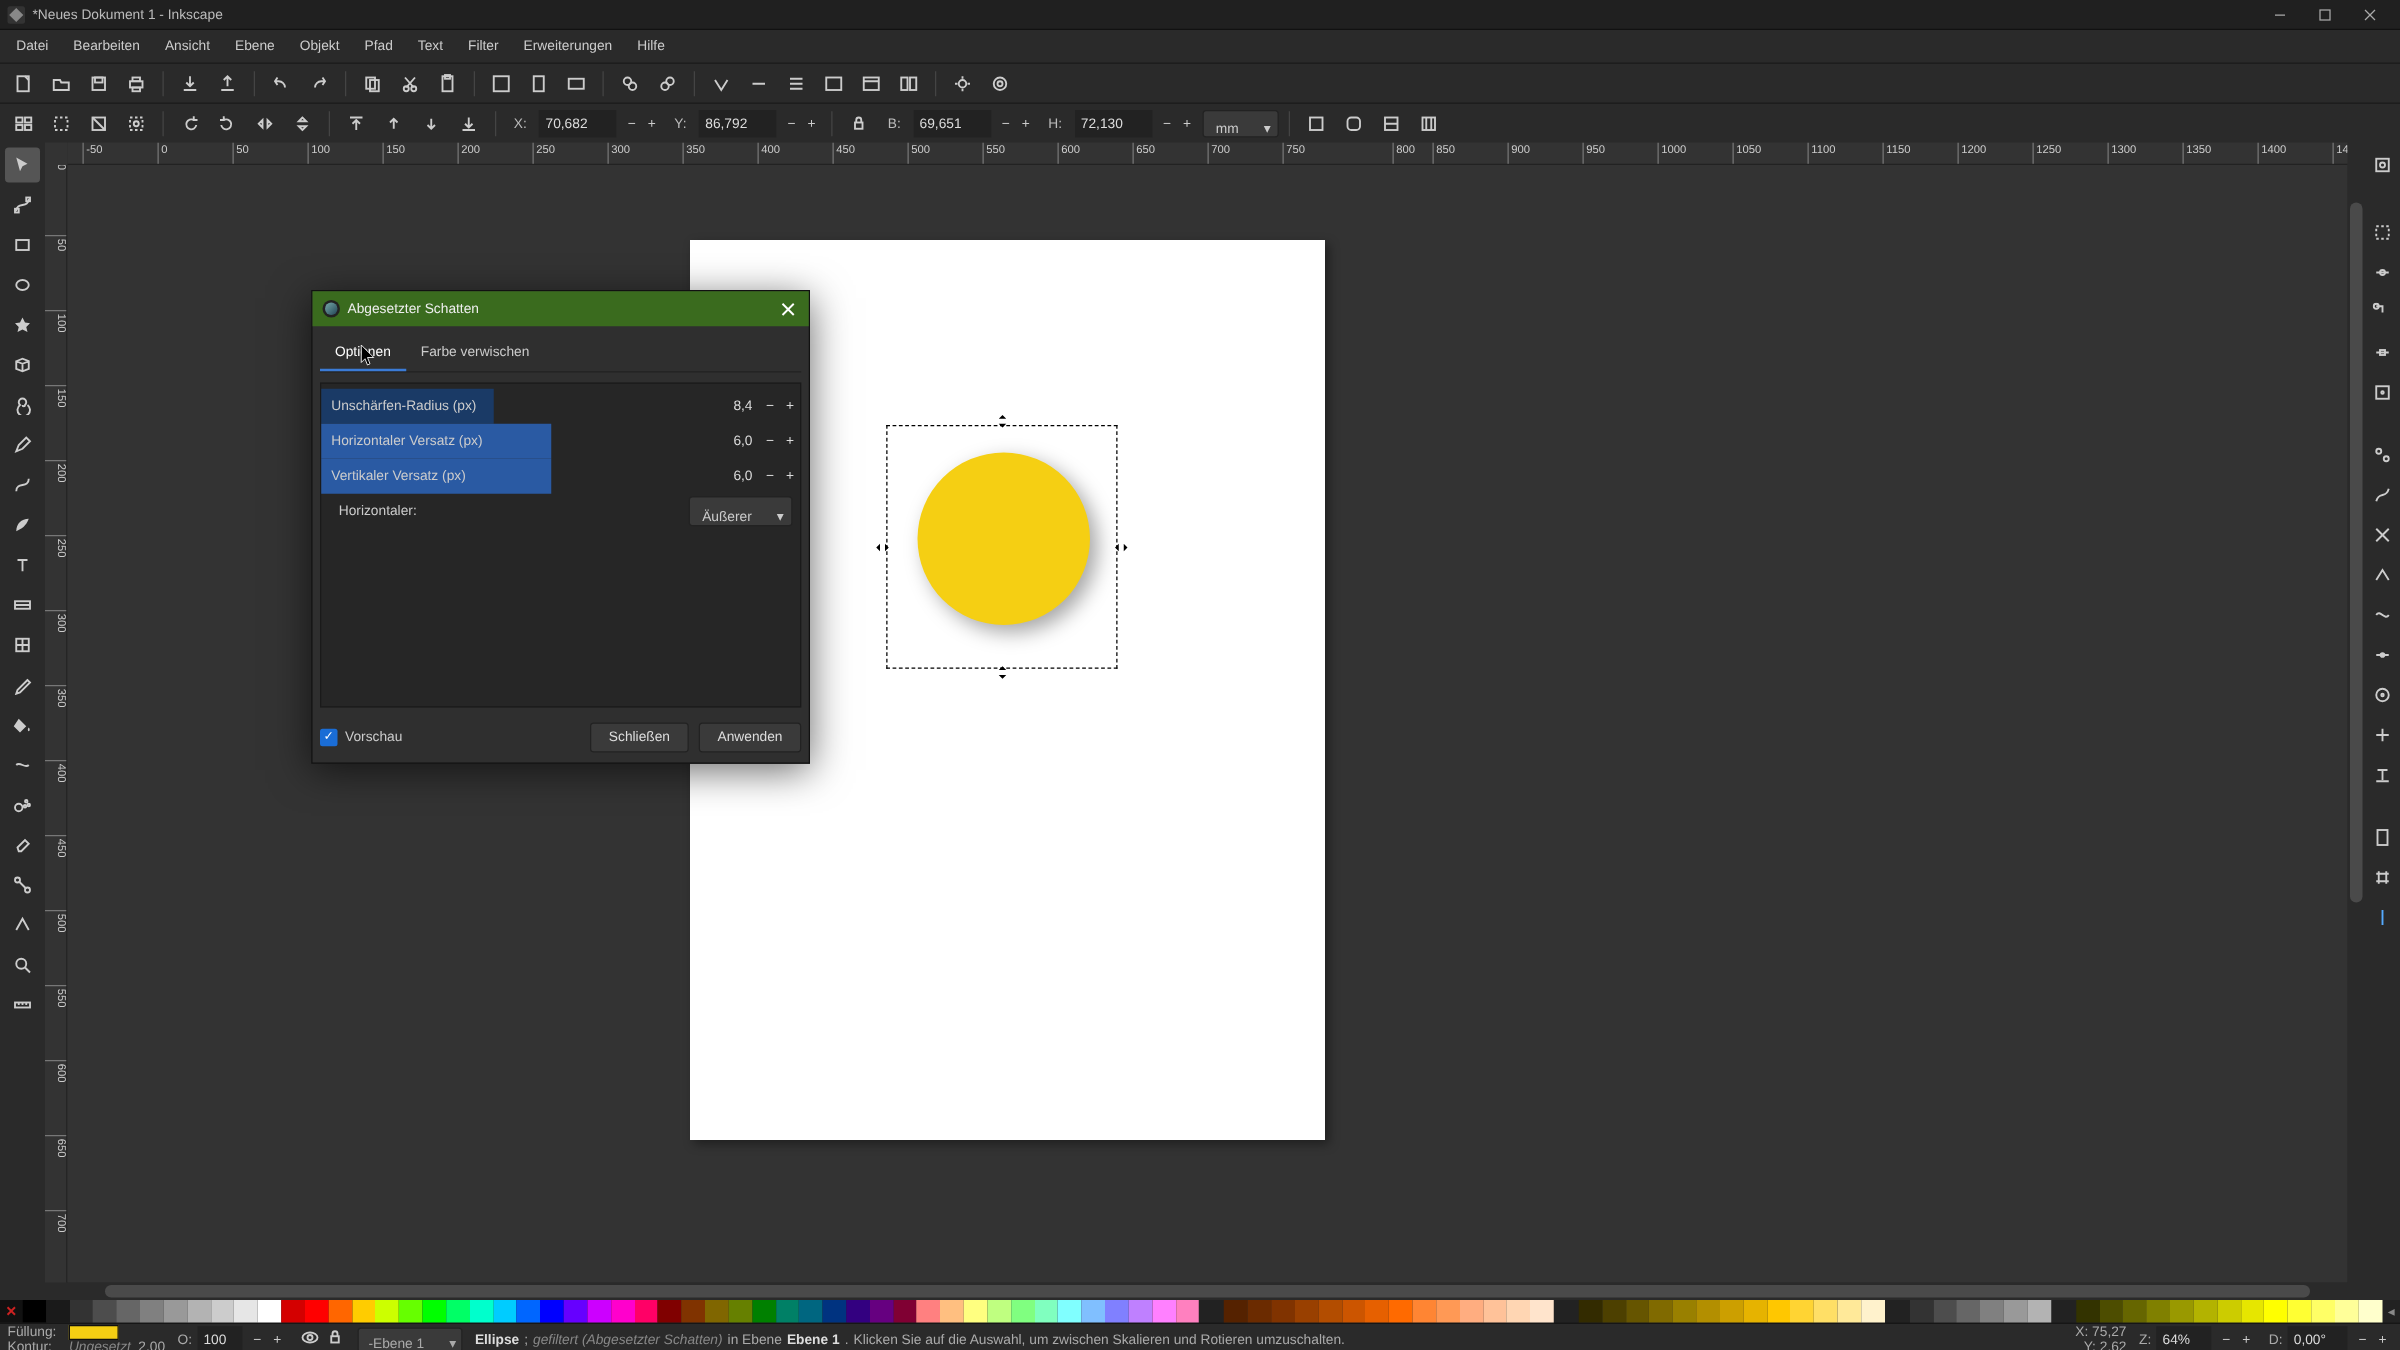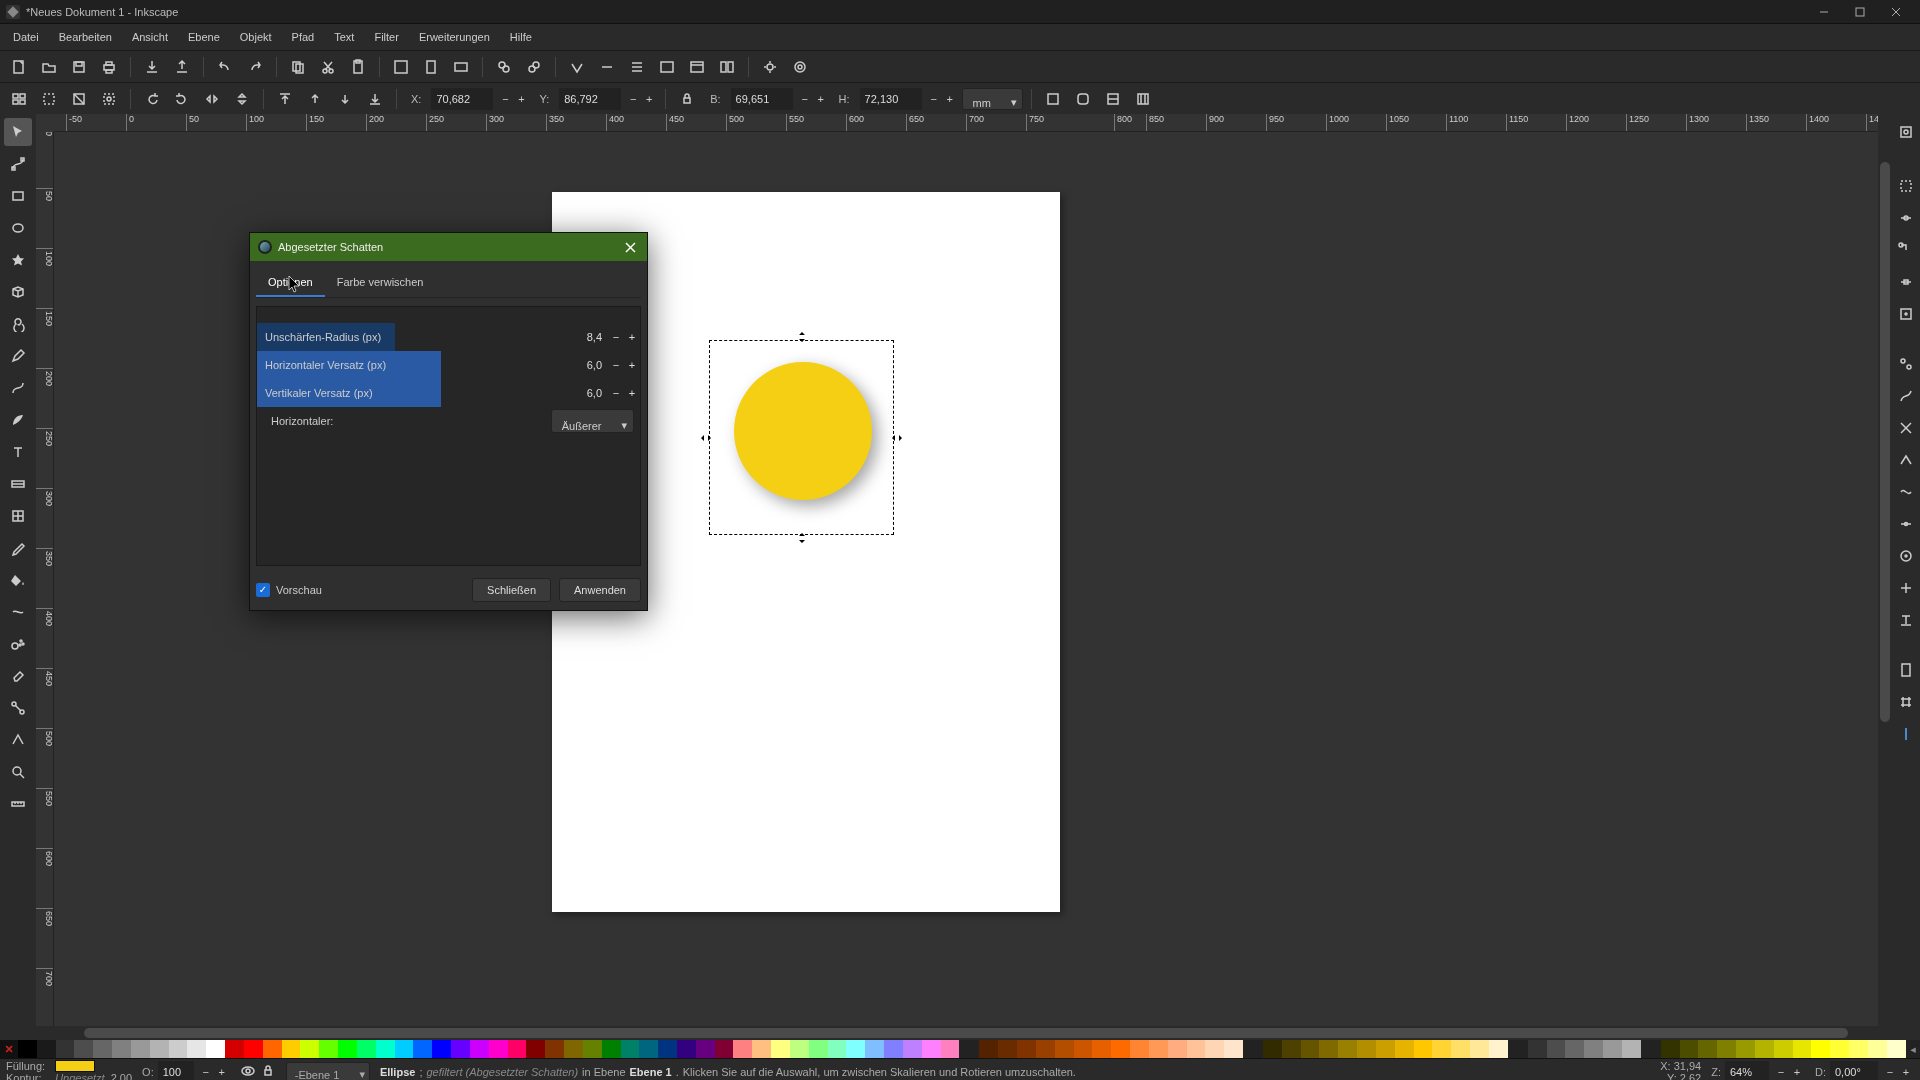--- a/index.html
+++ b/index.html
@@ -56,21 +56,21 @@
 
 .dialog { position:absolute; background:#2f2f2f; border:1px solid #111; box-shadow:0 6px 30px rgba(0,0,0,0.6);}
 .dlg-title { height:28px; background:#3a6b1e; display:flex; align-items:center; padding:0 8px; gap:6px; color:#eee; justify-content:space-between;}
 .dlg-icon { width:14px; height:14px; background:#222; border-radius:50%; position:relative;}
 .dlg-icon::after{content:"";position:absolute;left:2px;top:2px;width:10px;height:10px;border-radius:50%;background:linear-gradient(135deg,#7aa,#245);}
 .dlg-close { width:18px;height:18px; display:flex; align-items:center; justify-content:center; cursor:pointer;}
 .dlg-body { padding: 8px 6px 4px 6px; }
 .dlg-tabs { display:flex; gap:0; border-bottom: 1px solid #222; }
 .dlg-tab { padding:7px 12px; color:#ccc;}
 .dlg-tab.active { border-bottom: 2px solid #3b7bd6; color:#fff;}
-.dlg-panel { background:#262626; border:1px solid #1a1a1a; margin-top:8px; padding:16px 0; min-height: 260px;}
+.dlg-panel { background:#262626; border:1px solid #1a1a1a; margin-top:8px; padding:4px 0; min-height: 260px;}
 .dlg-row { display:flex; align-items:center; height:28px; position:relative; }
 .dlg-row .label { flex:1; padding-left:8px; }
 .dlg-row .val { width:40px; text-align:right; color:#ddd; padding-right:6px;}
 .dlg-row .pm { width:16px; text-align:center; color:#ddd; cursor:pointer;}
 .dlg-row .fill { position:absolute; left:0;top:0;bottom:0; background:#2a5aa3;}
 .dlg-row .label, .dlg-row .val, .dlg-row .pm { position:relative; z-index:1;}
 .dlg-select { display:flex; align-items:flex-end; justify-content:space-between; background:#3a3a3a; border:1px solid #222; height:24px; padding:0 6px 0 10px; border-radius:3px; gap:20px;}
 .dlg-foot { display:flex; align-items:center; justify-content:space-between; padding:8px 6px;}
 .chk { display:flex; align-items:center; gap:6px;}
 .chk-box { width:14px;height:14px; background:#1a6dd6; border-radius:2px; display:flex; align-items:center; justify-content:center; color:#fff; font-size:10px; line-height:1;}
@@ -975,21 +975,21 @@
   <div style="flex:1;display:flex;gap:4px;align-items:baseline;">
     <b style="color:#ddd;">Ellipse</b>
       <span>;</span>
     <span class="faded">gefiltert (Abgesetzter Schatten)</span>
     <span>in Ebene</span>
     <b style="color:#ddd;">Ebene 1</b>
       <span>.</span>
     <span>Klicken Sie auf die Auswahl, um zwischen Skalieren und Rotieren umzuschalten.</span>
   </div>
   <div class="fill-label-col" style="text-align:right;">
-    <span><span>X:</span> <span>31,94</span></span>
+    <span><span>X:</span> <span>75,27</span></span>
     <span><span>Y:</span> <span>2,62</span></span>
   </div>
   <div class="stat-group">
     <span>Z:</span>
     <input class="coord-input" style="width: 44px;" value="64%">
     <div class="spin">
         <div class="spin-btn tb-btn">−</div>
         <div class="spin-btn tb-btn">+</div>
       </div>
   </div>

